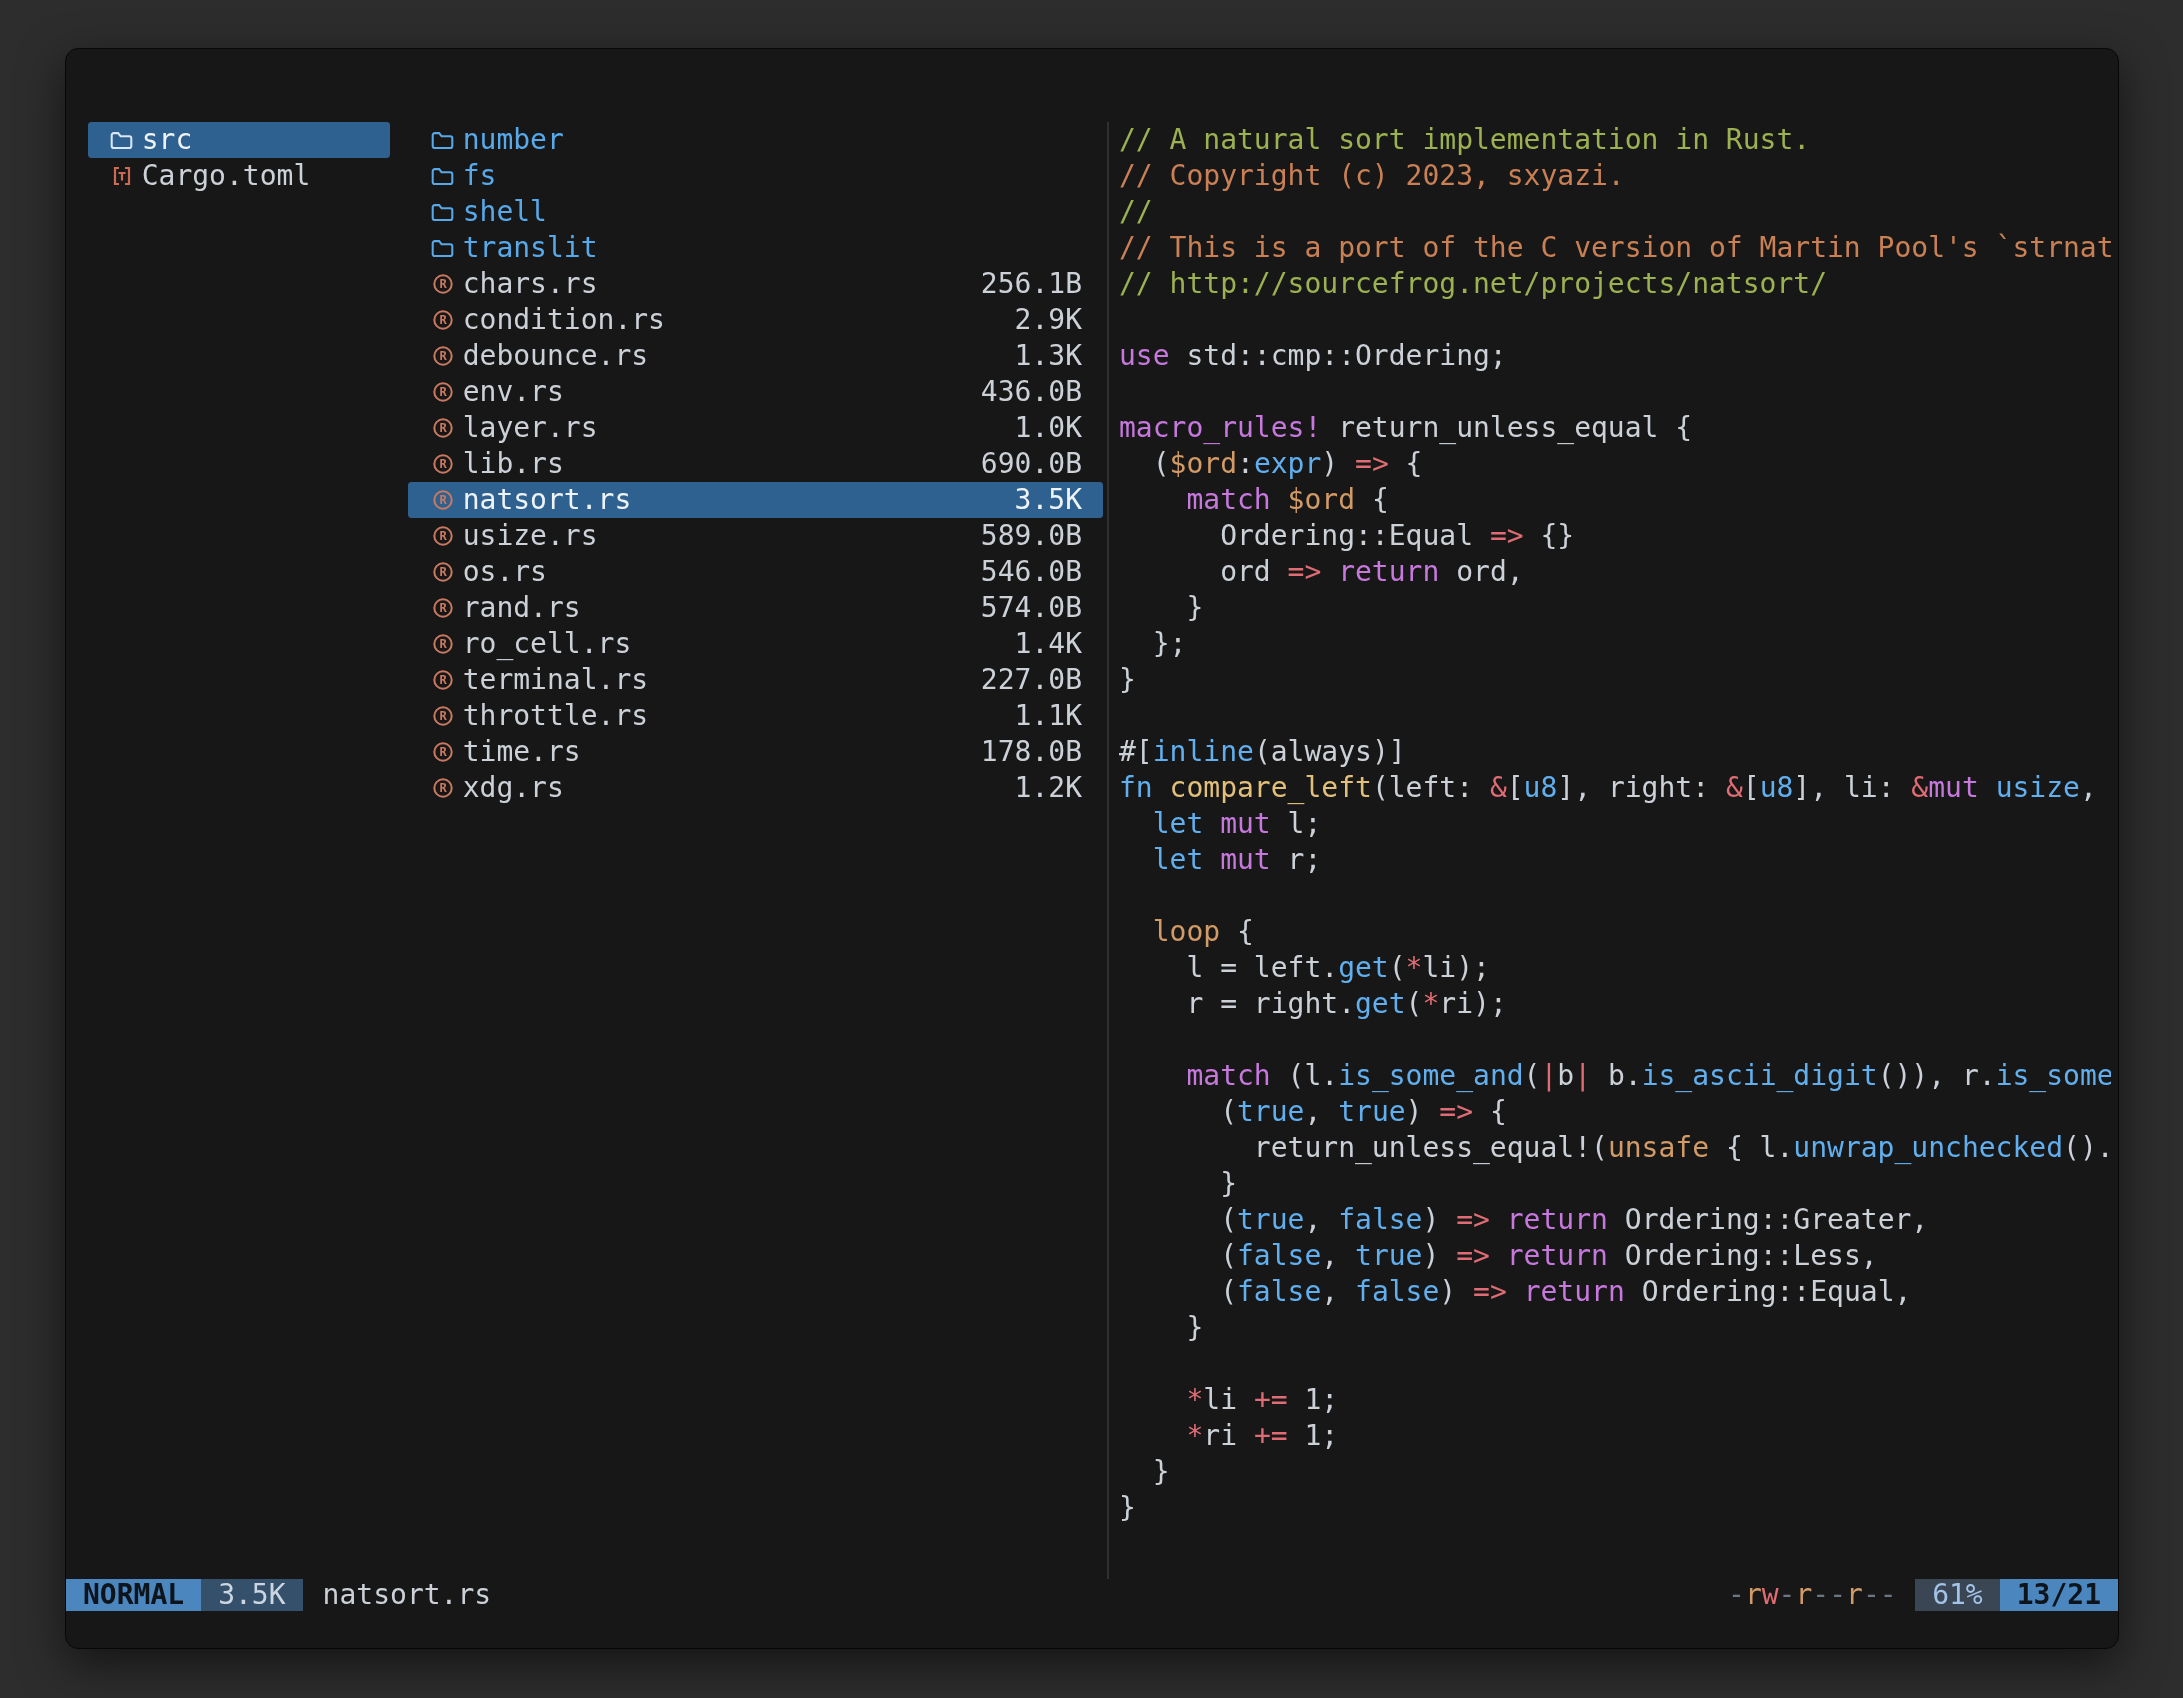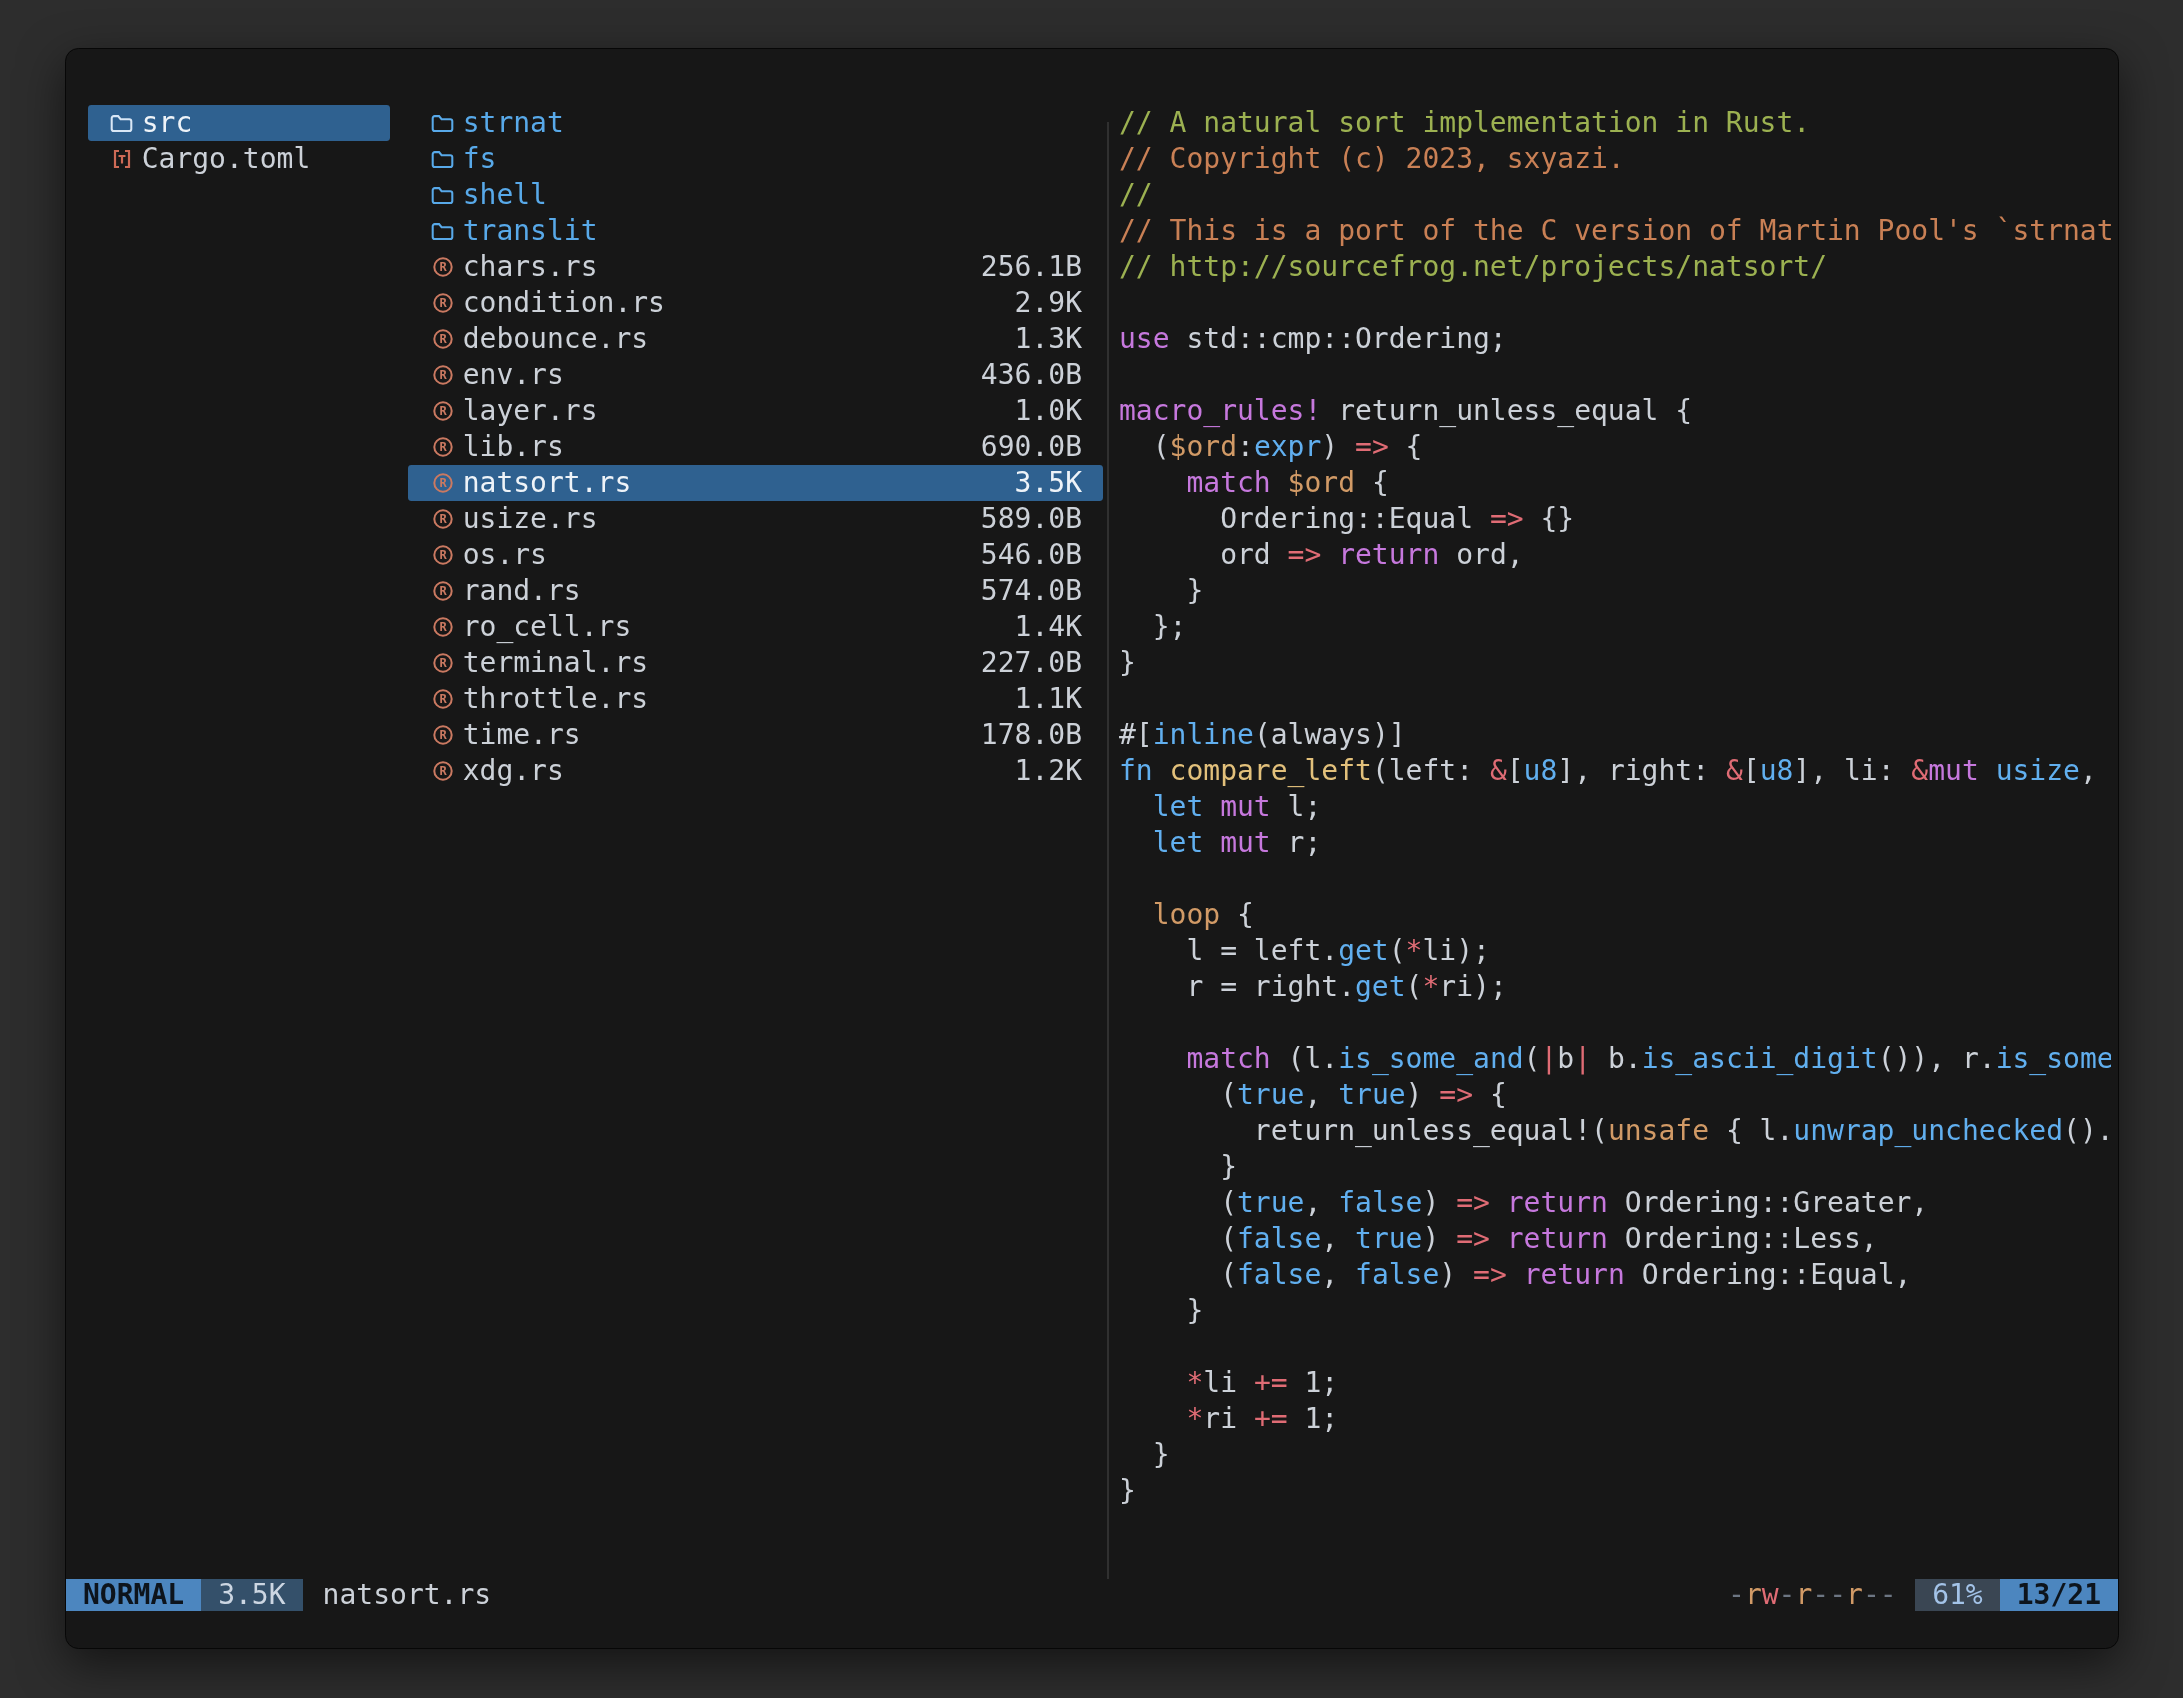--- a/index.html
+++ b/index.html
@@ -1,21 +1,21 @@
 <!DOCTYPE html>
 <html style="--outer: #2d2d2d; --win: #171717; --sel: #2f6190; --div: #303030; --folder: #58a9e9; --text: #ccd1d8; --rust: #ca7961; --toml: #cd6a56; --mode-bg: #4c86bf; --mode-fg: #0d141c; --size-bg: #34506a; --size-fg: #ccd6e2; --pct-bg: #3a4653; --pct-fg: #a3c3e8; --pos-bg: #4c86bf; --pos-fg: #0d141c;font-size:13.4px"><head>
 <meta charset="utf-8">
 <style>
   *{margin:0;padding:0;box-sizing:border-box}
   html,body{width:2183px;height:1698px;overflow:hidden}
   body{background:var(--outer,#2d2d2d);font-family:"DejaVu Sans Mono","Liberation Mono",monospace}
   .window{position:absolute;left:65px;top:48px;width:2054px;height:1601px;background:var(--win,#171717);
     border-radius:13.4px;border:0.8px solid #070707;box-shadow:0 15px 46px rgba(0,0,0,.55);overflow:hidden;
     font-size:28px;line-height:36px;color:var(--text,#ccd1d8)}
-  .pane{position:absolute;top:56px}
+  .pane{position:absolute;top:73px}
   #parent-pane{left:22px;width:302px}
   #current-pane{left:342px;width:695px}
   #preview-pane{left:1053px;right:6.7px;bottom:77px;overflow:hidden;white-space:pre}
   .divider{position:absolute;left:1041px;top:73px;width:1.7px;height:1457px;background:var(--div,#303030)}
   .row{display:flex;align-items:center;height:36px;padding-left:20px;border-radius:3.4px}
   #current-pane .row{padding-left:21px}
   .row.selected{background:var(--sel,#2f6190)}
   .icon{display:inline-flex;width:27px;justify-content:center;align-items:center;margin-right:6.7px;flex:none}
   .icon.folder{color:var(--folder)}
   .icon.rust{color:var(--rust)}
@@ -60,21 +60,21 @@
         <span class="name">Cargo.toml</span>
       </div>
     </div>
   <div class="pane" id="current-pane">
       <div class="row">
         <span class="icon folder">
           <svg viewBox="0 0 24 22" width="25" height="22.7">
             <path d="M2.5 6 a2 2 0 0 1 2-2 h4.2 l2.4 3 h8.4 a2 2 0 0 1 2 2 v7.5 a2 2 0 0 1 -2 2 h-15 a2 2 0 0 1 -2 -2 z" fill="none" stroke="currentColor" stroke-width="2"></path>
           </svg>
         </span>
-        <span class="name folder-name">strnat</span>
+        <span class="name folder-name">number</span>
       </div>
       <div class="row">
         <span class="icon folder">
           <svg viewBox="0 0 24 22" width="25" height="22.7">
             <path d="M2.5 6 a2 2 0 0 1 2-2 h4.2 l2.4 3 h8.4 a2 2 0 0 1 2 2 v7.5 a2 2 0 0 1 -2 2 h-15 a2 2 0 0 1 -2 -2 z" fill="none" stroke="currentColor" stroke-width="2"></path>
           </svg>
         </span>
         <span class="name folder-name">fs</span>
       </div>
       <div class="row">

